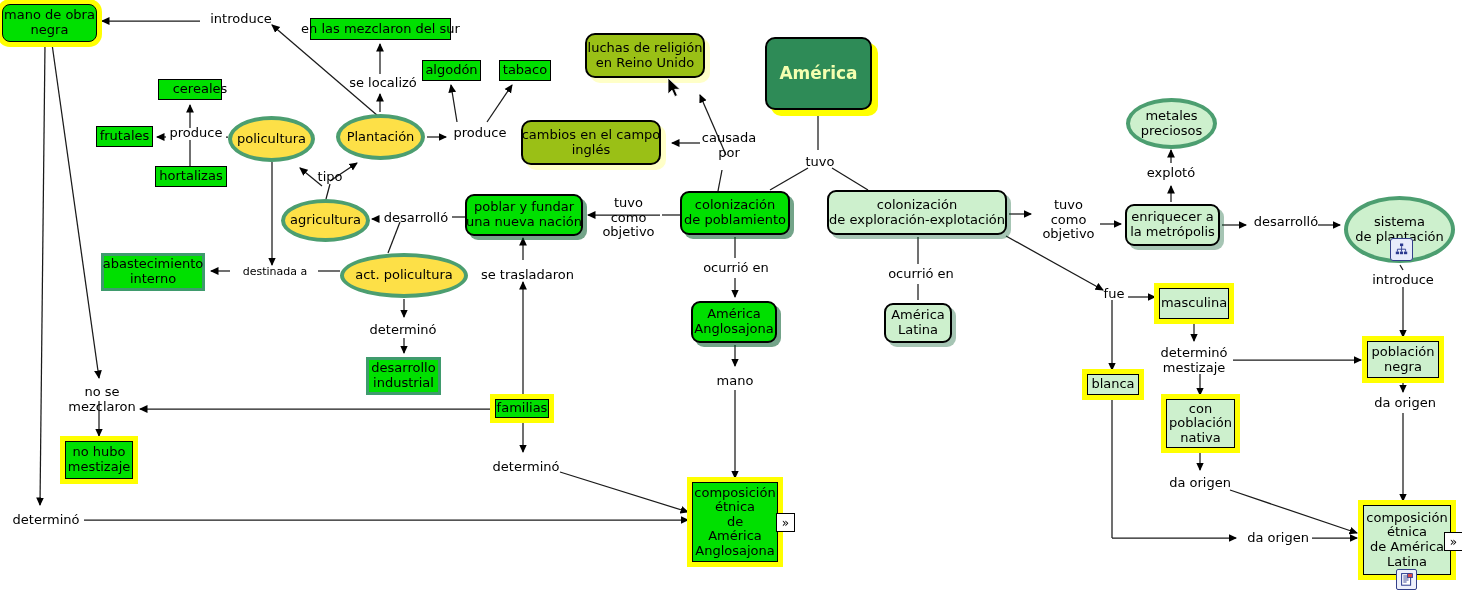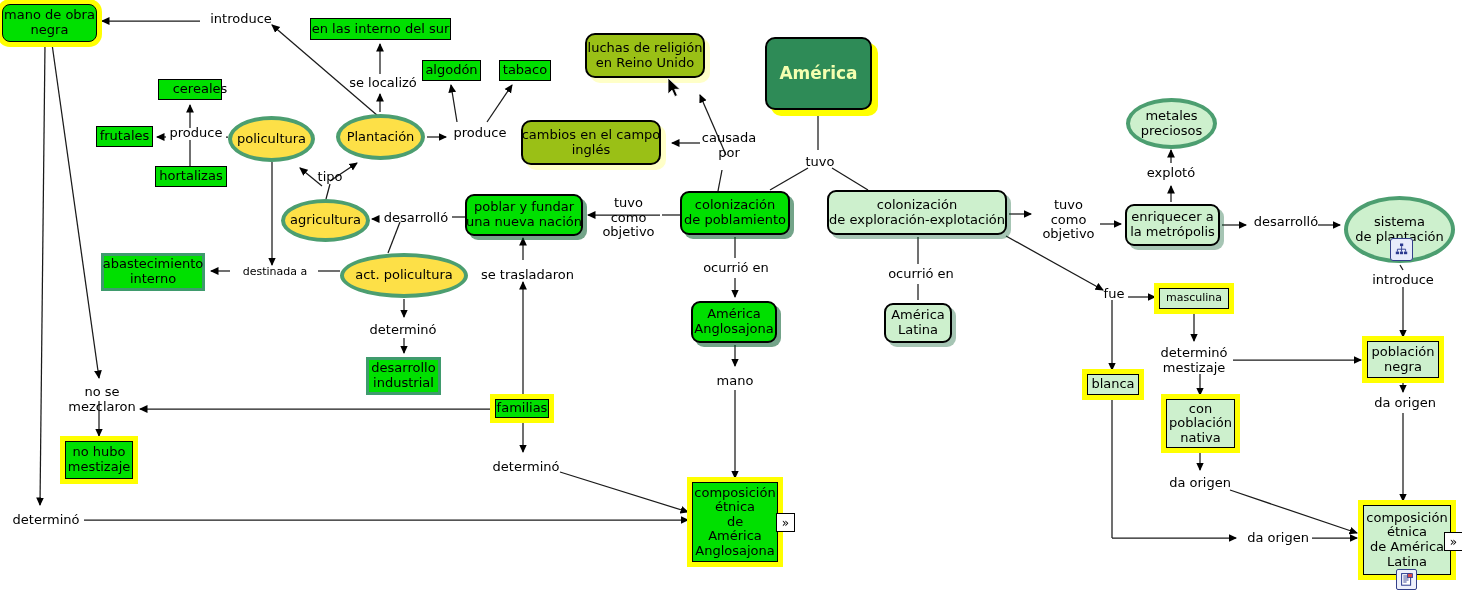--- a/index.html
+++ b/index.html
@@ -161,21 +161,21 @@
       <line x1="84" y1="520" x2="688" y2="520" marker-end="url(#ah)"></line>
     </g>
   </svg>
 
   <div id="node-layer">
       <div class="node r-green-hl" style="left: 2px; top: 4px; width: 95px; height: 38px; font-size: 13px; border-radius: 8px;">
         <span style="white-space: pre;">mano de obra
 negra</span>
       </div>
       <div class="node r-green" style="left: 310px; top: 18px; width: 141px; height: 22px; font-size: 13px;">
-        <span style="white-space: pre;">en las interno del sur</span>
+        <span style="white-space: pre;">en las mezclaron del sur</span>
       </div>
       <div class="node r-green" style="left: 158px; top: 79px; width: 64px; height: 21px; font-size: 13px; padding-left: 20px;">
         <span style="white-space: pre;">cereales</span>
       </div>
       <div class="node r-green" style="left: 422px; top: 60px; width: 59px; height: 21px; font-size: 13px;">
         <span style="white-space: pre;">algodón</span>
       </div>
       <div class="node r-green" style="left: 499px; top: 60px; width: 52px; height: 21px; font-size: 13px;">
         <span style="white-space: pre;">tabaco</span>
       </div>
@@ -237,21 +237,21 @@
         <span style="white-space: pre;">act. policultura</span>
       </div>
       <div class="node rr-green" style="left: 691px; top: 301px; width: 86px; height: 42px; font-size: 13px;">
         <span style="white-space: pre;">América
 Anglosajona</span>
       </div>
       <div class="node rr-pale" style="left: 884px; top: 303px; width: 68px; height: 40px; font-size: 13px;">
         <span style="white-space: pre;">América
 Latina</span>
       </div>
-      <div class="node r-pale-hl" style="left: 1159px; top: 288px; width: 70px; height: 21px; font-size: 11px;">
+      <div class="node r-pale-hl" style="left: 1159px; top: 288px; width: 70px; height: 31px; font-size: 13px;">
         <span style="white-space: pre;">masculina</span>
       </div>
       <div class="node r-pale-hl" style="left: 1367px; top: 341px; width: 72px; height: 37px; font-size: 13px;">
         <span style="white-space: pre;">población
 negra</span>
       </div>
       <div class="node r-green-tb" style="left: 366px; top: 357px; width: 75px; height: 38px; font-size: 13px;">
         <span style="white-space: pre;">desarrollo
 industrial</span>
       </div>

